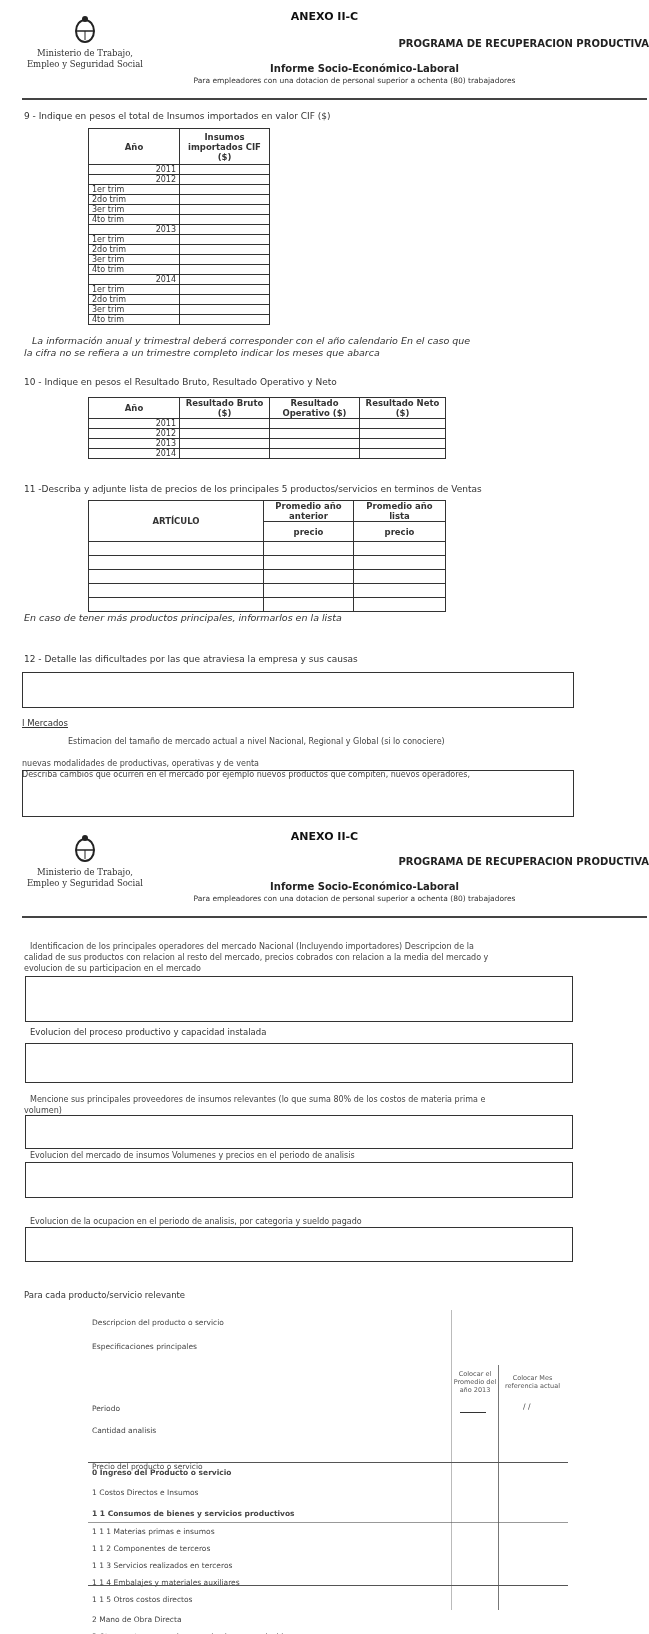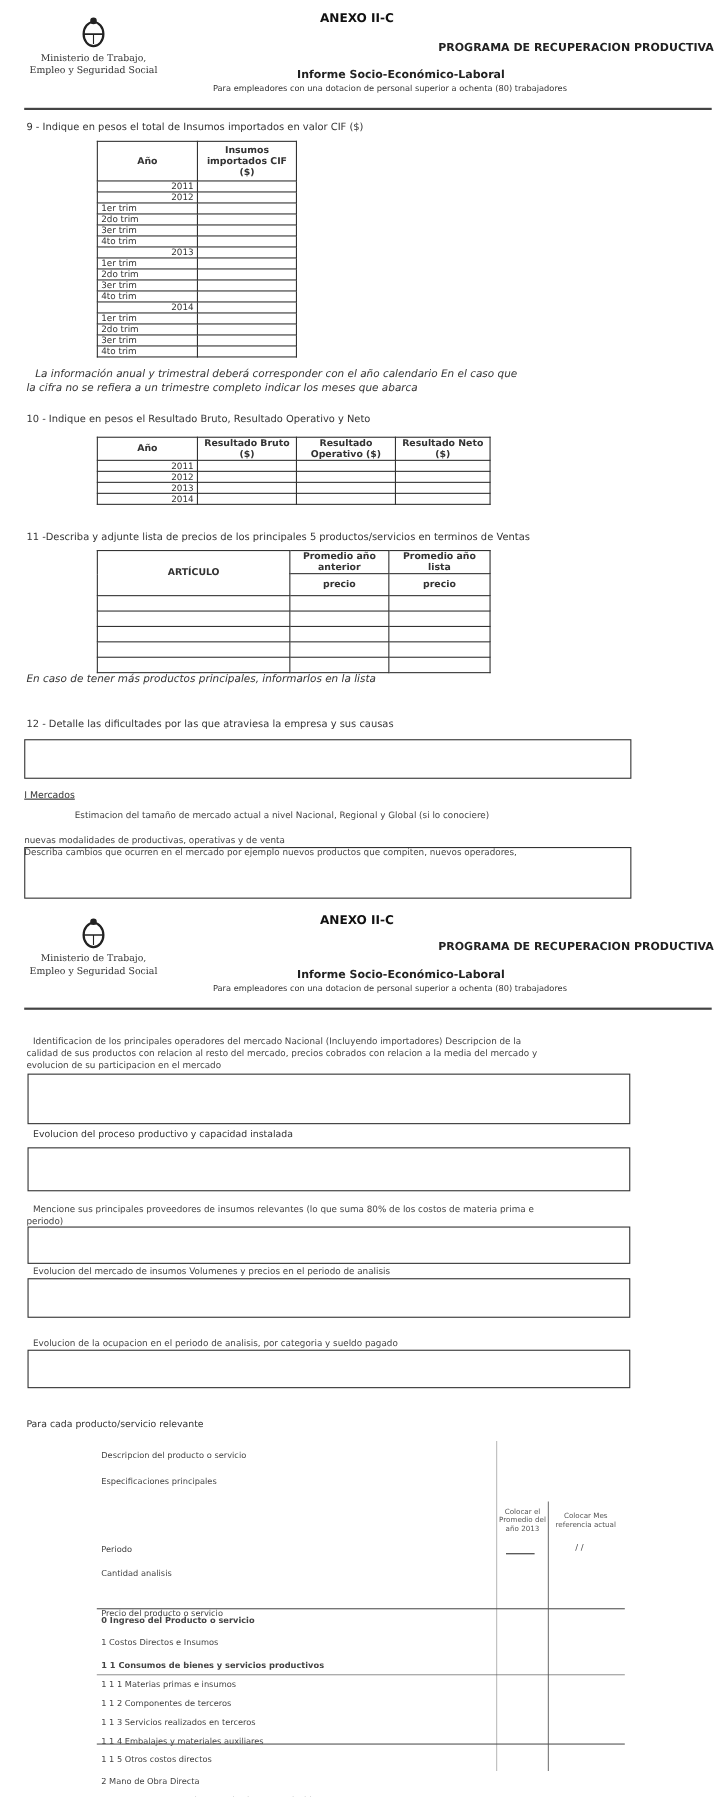--- a/index.html
+++ b/index.html
@@ -232,21 +232,21 @@
 
 <div class="abs small" style="left:30px;top:942px;">Identificacion de los principales operadores del mercado Nacional (Incluyendo importadores)  Descripcion de la</div>
 <div class="abs small" style="left:24px;top:953px;">calidad de sus productos con relacion al resto del mercado, precios cobrados con relacion a la media del mercado y</div>
 <div class="abs small" style="left:24px;top:964px;">evolucion de su participacion en el mercado</div>
 <div class="abs box" style="left:25px;top:976px;width:548px;height:46px;"></div>
 
 <div class="abs q" style="left:30px;top:1027px;font-size:8.5px;">Evolucion del proceso productivo y capacidad instalada</div>
 <div class="abs box" style="left:25px;top:1043px;width:548px;height:40px;"></div>
 
 <div class="abs small" style="left:30px;top:1095px;">Mencione sus principales proveedores de insumos relevantes (lo que suma 80% de los costos de materia prima e</div>
-<div class="abs small" style="left:24px;top:1106px;">periodo)</div>
+<div class="abs small" style="left:24px;top:1106px;">volumen)</div>
 <div class="abs box" style="left:25px;top:1115px;width:548px;height:34px;"></div>
 
 <div class="abs small" style="left:30px;top:1151px;">Evolucion del mercado de insumos   Volumenes y precios en el periodo de analisis</div>
 <div class="abs box" style="left:25px;top:1162px;width:548px;height:36px;"></div>
 
 <div class="abs small" style="left:30px;top:1217px;">Evolucion de la ocupacion en el periodo de analisis, por categoria y sueldo pagado</div>
 <div class="abs box" style="left:25px;top:1227px;width:548px;height:35px;"></div>
 
 <div class="abs q" style="left:24px;top:1290px;font-size:8.5px;">Para cada producto/servicio relevante</div>
 

